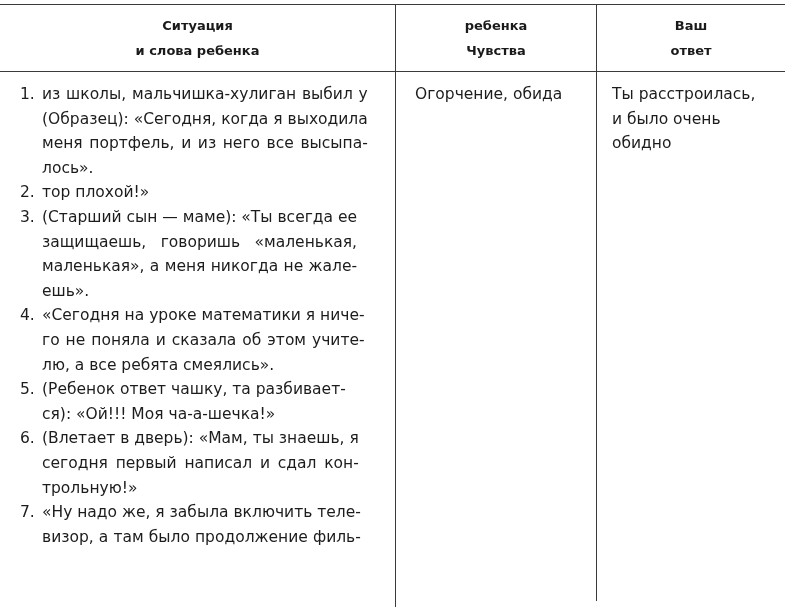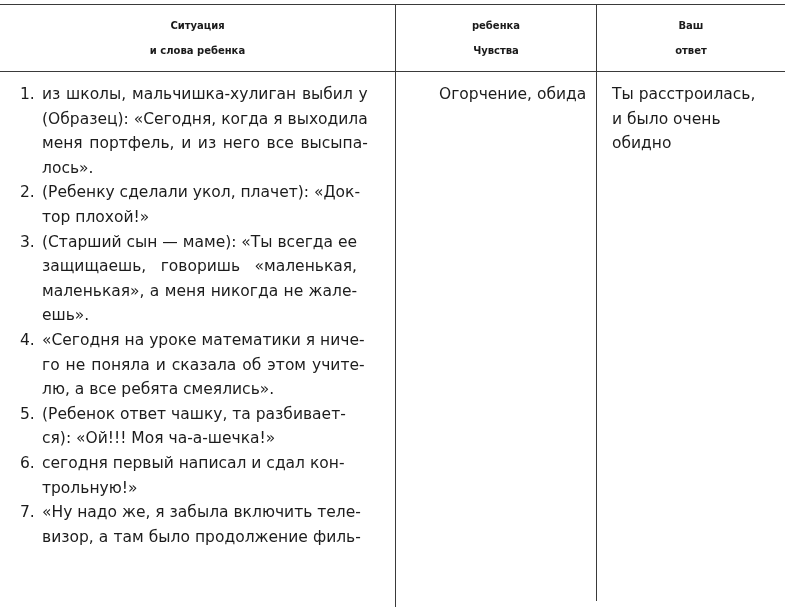--- a/index.html
+++ b/index.html
@@ -7,29 +7,29 @@
       width: 790px; height: 615px; position: relative; overflow: hidden;
       font-family: "DejaVu Sans", sans-serif; color: #1c1c1c;
     }
     .rule-top { position: absolute; left: 0; top: 4px; width: 785px; height: 1px; background: #3a3a3a; }
     .rule-head { position: absolute; left: 0; top: 71px; width: 785px; height: 1px; background: #3a3a3a; }
     .vline { position: absolute; width: 1px; background: #3a3a3a; }
     .v1 { left: 395px; top: 4px; height: 603px; }
     .v2 { left: 596px; top: 4px; height: 597px; }
     .head {
       position: absolute; top: 13px; text-align: center; font-weight: bold;
-      font-size: 10px; line-height: 25px; color: #1a1a1a;
+      font-size: 13px; line-height: 25px; color: #1a1a1a;
     }
     .h1 { left: 0; width: 395px; }
     .h2 { left: 396px; width: 200px; }
     .h3 { left: 597px; width: 188px; }
     .head span { display: block; }
     .col { position: absolute; top: 82px; font-size: 15.5px; line-height: 24.6px; }
     .c1 { left: 20px; width: 362px; }
-    .c2 { left: 415px; width: 175px; margin-left: 24px; }
+    .c2 { left: 415px; width: 175px; }
     .c3 { left: 612px; width: 172px; }
     .item { display: flex; }
     .num { width: 22px; flex: none; }
     .lines span { display: block; white-space: nowrap; }
     .justify span.j { text-align: justify; text-align-last: justify; }
     .c2 span, .c3 span { display: block; white-space: nowrap; }
   </style>
 </head>
 <body>
 
@@ -58,21 +58,20 @@
       <div class="lines justify">
         <span class="j">из школы, мальчишка-хулиган выбил у</span>
         <span class="j">(Образец): «Сегодня, когда я выходила</span>
         <span class="j">меня портфель, и из него все высыпа-</span>
         <span>лось».</span>
       </div>
     </div>
     <div class="item">
       <span class="num">2.</span>
       <div class="lines justify">
-        <span class="j">(Ребенку сделали укол, плачет): «Док-</span>
         <span>тор плохой!»</span>
       </div>
     </div>
     <div class="item">
       <span class="num">3.</span>
       <div class="lines justify">
         <span class="j">(Старший сын — маме): «Ты всегда ее</span>
         <span class="j">защищаешь, говоришь «маленькая,</span>
         <span class="j">маленькая», а меня никогда не жале-</span>
         <span>ешь».</span>
@@ -89,20 +88,21 @@
     <div class="item">
       <span class="num">5.</span>
       <div class="lines justify">
         <span class="j">(Ребенок ответ чашку, та разбивает-</span>
         <span>ся): «Ой!!! Моя ча-а-шечка!»</span>
       </div>
     </div>
     <div class="item">
       <span class="num">6.</span>
       <div class="lines justify">
+        <span class="j">(Влетает в дверь): «Мам, ты знаешь, я</span>
         <span class="j">сегодня первый написал и сдал кон-</span>
         <span>трольную!»</span>
       </div>
     </div>
     <div class="item">
       <span class="num">7.</span>
       <div class="lines justify">
         <span class="j">«Ну надо же, я забыла включить теле-</span>
         <span class="j">визор, а там было продолжение филь-</span>
       </div>

